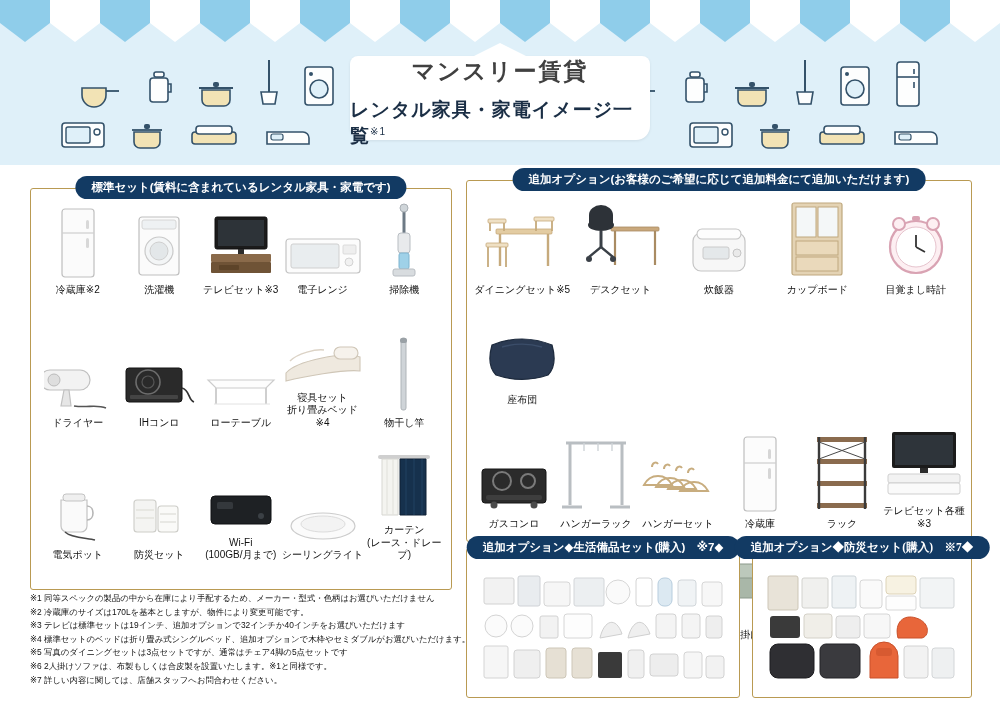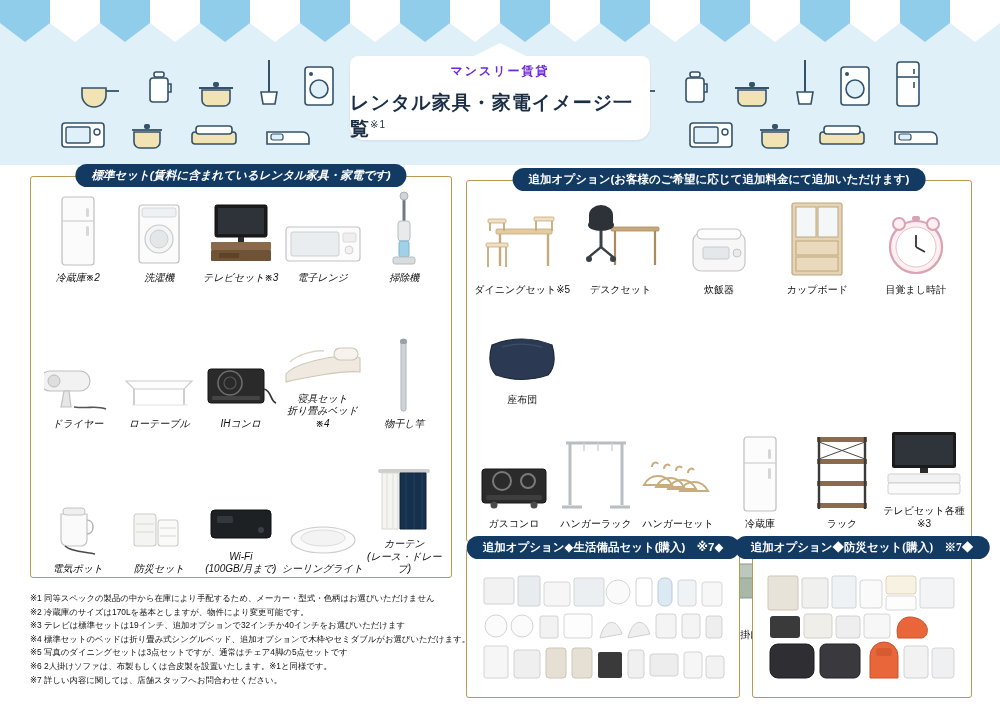--- a/index.html
+++ b/index.html
@@ -43,43 +43,43 @@
     background:#ffffff;
     border-radius:8px 8px 14px 14px;
     box-shadow:0 1px 3px rgba(0,0,0,.08);
     display:flex;flex-direction:column;align-items:center;justify-content:center;
   }
   .title-badge:before{
     content:"";position:absolute;left:50%;top:-13px;transform:translateX(-50%);
     border-left:28px solid transparent;border-right:28px solid transparent;
     border-bottom:14px solid #ffffff;
   }
-  .title-badge .t1{font-size:12px;font-weight:bold;letter-spacing:2px;color:#6d28d9;margin-top:8px;}
+  .title-badge .t1{font-size:23px;font-weight:bold;letter-spacing:2px;color:#404040;margin-top:8px;}
   .title-badge .t2{font-size:19px;font-weight:bold;letter-spacing:1px;color:#1a2e45;margin-top:10px;}
   .title-badge .t2 sup{font-size:10px;font-weight:normal;}
   
   .panel{
     position:absolute;
     border:1.6px solid #b99a52;
     background:#ffffff;
     border-radius:3px;
   }
   .panel-title{
     position:absolute;top:-13px;left:50%;transform:translateX(-50%);
     background:#123a63;color:#ffffff;
     font-size:11.5px;font-weight:bold;
     padding:4px 16px;border-radius:13px;white-space:nowrap;
   }
-  #panel-standard{left:30px;top:176px;width:420px;height:400px;font-style:italic;}
+  #panel-standard{left:30px;top:188px;width:420px;height:400px;}
   #panel-option{left:466px;top:180px;width:504px;height:360px;}
   #panel-living{left:466px;top:548px;width:272px;height:148px;}
   #panel-bosai{left:752px;top:548px;width:218px;height:148px;font-family:Liberation Serif, serif;}
   
   .grid{display:grid;width:100%;box-sizing:border-box;}
-  #grid-standard{grid-template-columns:repeat(5,1fr);padding:14px 6px 4px;row-gap:19px;}
+  #grid-standard{grid-template-columns:repeat(5,1fr);padding:14px 6px 4px;row-gap:6px;}
   #grid-option-1{grid-template-columns:repeat(5,1fr);padding:14px 6px 0;}
   #grid-option-2{grid-template-columns:repeat(6,1fr);padding:2px 6px 0;}
   #grid-option-3{grid-template-columns:repeat(4,1fr);padding:2px 6px 0;}
   .cell{display:flex;flex-direction:column;align-items:center;justify-content:flex-end;}
   .cell .art{height:76px;display:flex;align-items:flex-end;justify-content:center;}
   #grid-option-1 .art,#grid-option-2 .art,#grid-option-3 .art{height:84px;}
   .cell .cap{
     font-size:10px;line-height:1.25;text-align:center;margin-top:5px;margin-bottom:8px;
     color:#111;white-space:pre-line;font-weight:500;
   }
@@ -350,40 +350,40 @@
             <path d="M20 34l-3 16h10l-2-16z" fill="#e6e6e6" stroke="#c0c0c0" stroke-width="1.2"></path>
             <path d="M30 50c14 2 22-2 32 2" stroke="#555" stroke-width="1.6" fill="none"></path>
             <circle cx="10" cy="24" r="6" fill="#dedede" stroke="#bbb" stroke-width="1"></circle>
           </svg>
       </div>
       <div class="cap">ドライヤー</div>
     </div>
 
     <div class="cell">
       <div class="art">
-        <svg width="78" height="48" viewBox="0 0 78 48">
-            <path d="M6 16h66l-8 8H14z" fill="#fdfdfd" stroke="#cccccc" stroke-width="1.2"></path>
-            <path d="M14 24v16M64 24v16" stroke="#cfcfcf" stroke-width="2"></path>
-            <path d="M12 40h56" stroke="#e2e2e2" stroke-width="1"></path>
-          </svg>
-      </div>
-      <div class="cap">ローテーブル</div>
-    </div>
-
-    <div class="cell">
-      <div class="art">
         <svg width="74" height="54" viewBox="0 0 74 54">
             <rect x="4" y="10" width="56" height="34" rx="3" fill="#2a2a2a" stroke="#151515" stroke-width="1"></rect>
             <circle cx="26" cy="24" r="12" fill="none" stroke="#6d6d6d" stroke-width="1.6"></circle>
             <circle cx="26" cy="24" r="6" fill="none" stroke="#565656" stroke-width="1.2"></circle>
             <rect x="8" y="37" width="48" height="4" rx="1" fill="#444"></rect>
             <path d="M60 30c8 2 6 12 12 14" stroke="#333" stroke-width="1.8" fill="none"></path>
           </svg>
       </div>
       <div class="cap">IHコンロ</div>
+    </div>
+
+    <div class="cell">
+      <div class="art">
+        <svg width="78" height="48" viewBox="0 0 78 48">
+            <path d="M6 16h66l-8 8H14z" fill="#fdfdfd" stroke="#cccccc" stroke-width="1.2"></path>
+            <path d="M14 24v16M64 24v16" stroke="#cfcfcf" stroke-width="2"></path>
+            <path d="M12 40h56" stroke="#e2e2e2" stroke-width="1"></path>
+          </svg>
+      </div>
+      <div class="cap">ローテーブル</div>
     </div>
 
     <div class="cell">
       <div class="art">
         <svg width="82" height="50" viewBox="0 0 82 50">
             <path d="M4 36c10-12 58-22 74-16v14c-16-2-58 6-74 10z" fill="#efe9df" stroke="#cfc6b7" stroke-width="1.1"></path>
             <path d="M8 24c8-8 26-12 34-11" stroke="#dcd3c6" stroke-width="1.4" fill="none"></path>
             <rect x="52" y="10" width="24" height="12" rx="6" fill="#f6f2ec" stroke="#cfc6b7" stroke-width="1.1"></rect>
           </svg>
       </div>

